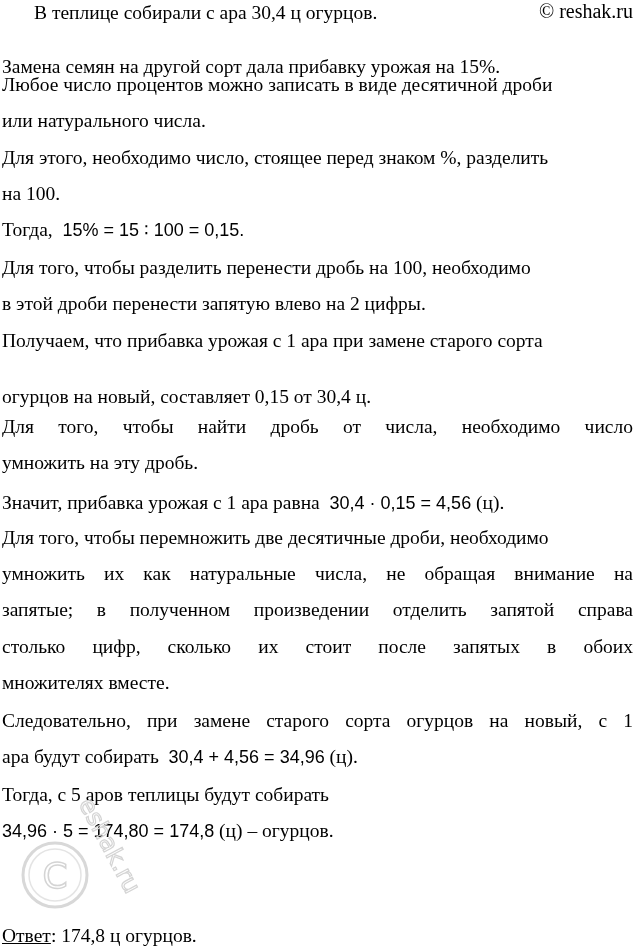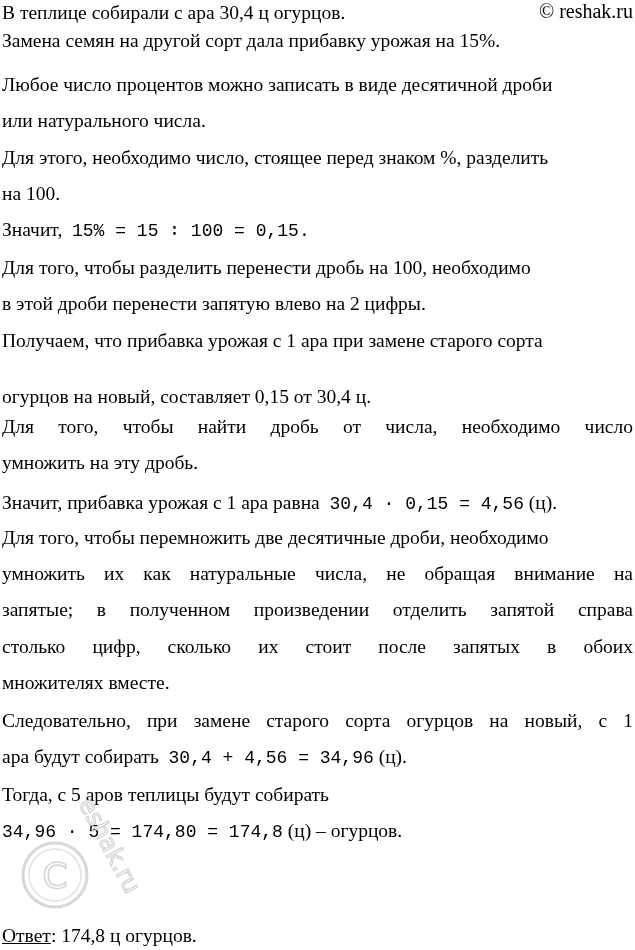--- a/index.html
+++ b/index.html
@@ -1,37 +1,37 @@
 <!DOCTYPE html>
 <html><head>
   <meta charset="utf-8">
   <style>
     html, body { margin: 0; padding: 0; background: #ffffff; }
     body { width: 635px; height: 950px; position: relative; overflow: hidden;
            font-family: "Liberation Serif", "DejaVu Serif", serif; color: #000; }
     .line { position: absolute; left: 2px; font-size: 19.5px; line-height: 22px; white-space: nowrap; }
     .justify { width: 631px; text-align: justify; text-align-last: justify; white-space: normal; }
-    .math { font-family: Liberation Mono, monospace; font-size: 18px; }
+    .math { font-family: Liberation Sans, sans-serif; font-size: 18px; }
     .copyright { position: absolute; right: 2px; top: 0px; font-size: 20px; line-height: 22px; }
     .u { text-decoration: underline; font-family: Liberation Serif, serif; }
     .wm { position: absolute; left: 15px; top: 800px; width: 130px; height: 130px; pointer-events: none; }
   </style>
 </head>
 <body>
 
-<div class="line" style="top:2px;">В теплице собирали с ара 30,4 ц огурцов.</div>
+<div class="line" style="top:2px;margin-left:32px;">В теплице собирали с ара 30,4 ц огурцов.</div>
 <div class="copyright">© reshak.ru</div>
 
-<div class="line" style="top:30px;">Замена семян на другой сорт дала прибавку урожая на 15%.</div>
+<div class="line" style="top:56px;">Замена семян на другой сорт дала прибавку урожая на 15%.</div>
 <div class="line" style="top:74px;">Любое число процентов можно записать в виде десятичной дроби</div>
 <div class="line" style="top:110px;">или натурального числа.</div>
 <div class="line" style="top:147px;">Для этого, необходимо число, стоящее перед знаком %, разделить</div>
 <div class="line" style="top:183px;">на 100.</div>
 <div class="line" style="top:219px;">
-  <span>Значит,</span>&nbsp;&nbsp;<span class="math">15% = 15 ∶ 100 = 0,15.</span>
+  <span>Тогда,</span>&nbsp;&nbsp;<span class="math">15% = 15 ∶ 100 = 0,15.</span>
 </div>
 <div class="line" style="top:257px;">Для того, чтобы разделить перенести дробь на 100, необходимо</div>
 <div class="line" style="top:293px;">в этой дроби перенести запятую влево на 2 цифры.</div>
 <div class="line" style="top:330px;">Получаем, что прибавка урожая с 1 ара при замене старого сорта</div>
 <div class="line" style="top:366px;margin-top:20px;">огурцов на новый, составляет 0,15 от 30,4 ц.</div>
 <div class="line justify" style="top:416px;">Для того, чтобы найти дробь от числа, необходимо число</div>
 <div class="line" style="top:452px;">умножить на эту дробь.</div>
 <div class="line" style="top:492px;">
   <span>Значит, прибавка урожая с 1 ара равна</span>&nbsp;&nbsp;<span class="math">30,4 · 0,15 = 4,56</span><span> (ц).</span>
 </div>

